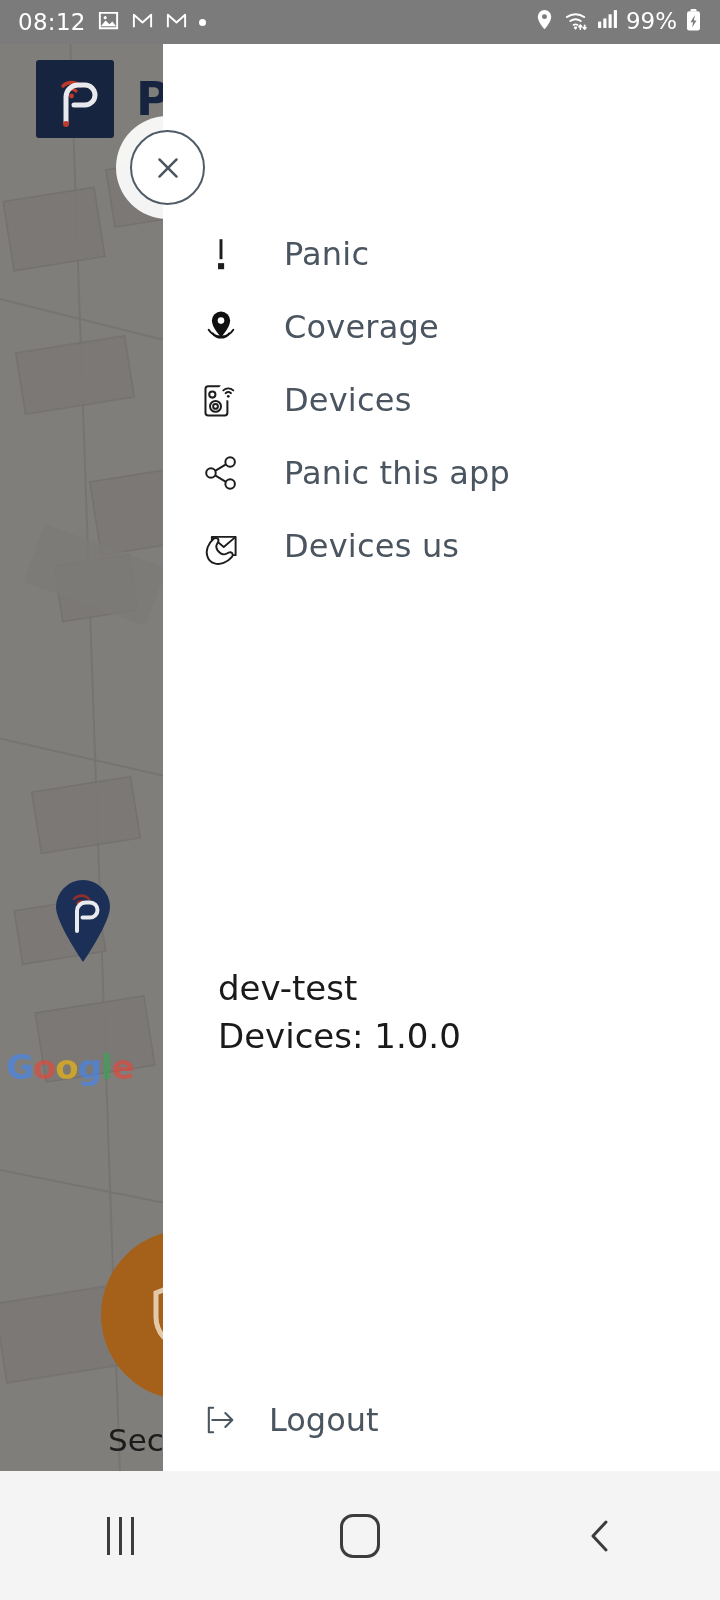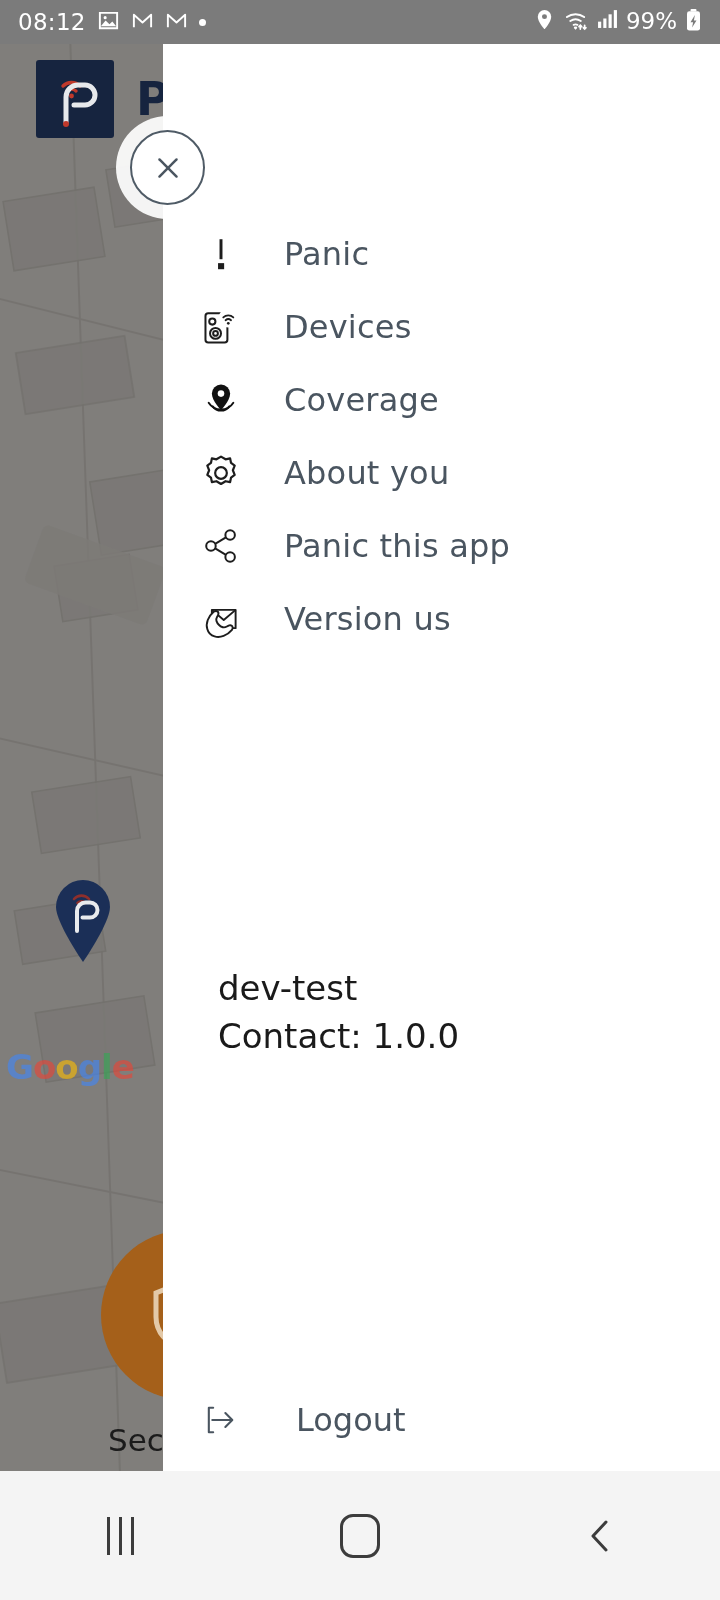--- a/index.html
+++ b/index.html
@@ -75,21 +75,21 @@
     padding-left:35px; gap:40px; cursor:pointer;
   }
   .menu-ic{ width:46px; height:46px; flex:none; display:flex; align-items:center; justify-content:center; }
   .menu-label{ font-size:32px; color:#4a5560; letter-spacing:.2px;text-align:right; }
 
   .version-block{ position:absolute; left:55px; top:920px; }
   .version-line{ font-size:34px; color:#1a1a1a; line-height:1.42; }
 
   .logout-row{
     position:absolute; left:0; bottom:28px; width:100%;
-    display:flex; align-items:center; padding-left:35px; gap:52px; cursor:pointer;margin-top:47px;
+    display:flex; align-items:center; padding-left:35px; gap:25px; cursor:pointer;margin-top:47px;
   }
   .logout-label{ font-size:32px; color:#4a5560; }
 
   
   .close-btn{
     position:absolute; left:130px; top:130px; width:75px; height:75px;
     border-radius:50%; background:#ffffff; border:2px solid #4f5b66;
     z-index:50; display:flex; align-items:center; justify-content:center;
     box-shadow:0 0 0 14px rgba(255,255,255,.92);
     cursor:pointer;
@@ -185,59 +185,50 @@
           <svg viewBox="0 0 46 46" width="40" height="40">
             <line x1="23" y1="6" x2="23" y2="29" stroke="#1d1d1d" stroke-width="3.4"></line>
             <rect x="19.6" y="33.5" width="7" height="7" fill="#1d1d1d"></rect>
           </svg>
         </span>
         <span class="menu-label">Panic</span>
       </div>
 
       <div class="menu-item">
         <span class="menu-ic">
+          <svg viewBox="0 0 46 46" width="42" height="42">
+            <path d="M23 6 A10 10 0 0 0 13 16 c0 8 10 18 10 18 s10 -10 10 -18 A10 10 0 0 0 23 6 Z" fill="#111"></path>
+            <circle cx="23" cy="16" r="3.6" fill="#fff"></circle>
+            <g fill="none" stroke="#111" stroke-width="2.1" stroke-linecap="round">
+              <path d="M14 30 a11 11 0 0 0 18 0"></path>
+              <path d="M9.5 26 a16 16 0 0 0 27 0"></path>
+            </g>
+          </svg>
+        </span>
+        <span class="menu-label">Coverage</span>
+      </div>
+
+      <div class="menu-item">
+        <span class="menu-ic">
           <svg viewBox="0 0 46 46" width="42" height="42" fill="none" stroke="#1d1d1d" stroke-width="2.2">
             <rect x="6" y="8" width="24" height="32" rx="3"></rect>
             <circle cx="13.5" cy="17" r="3.4"></circle>
             <circle cx="17" cy="30" r="6"></circle>
             <circle cx="17" cy="30" r="2.6"></circle>
             <circle cx="31" cy="13" r="9.5" fill="#fff" stroke="#fff" stroke-width="2"></circle>
             <g stroke="#1d1d1d" stroke-width="2" stroke-linecap="round">
               <path d="M25.5 12.5 a8 8 0 0 1 11 0"></path>
               <path d="M28 15.6 a4.6 4.6 0 0 1 6 0"></path>
             </g>
             <circle cx="31" cy="19" r="1.5" fill="#1d1d1d" stroke="none"></circle>
           </svg>
         </span>
         <span class="menu-label">Devices</span>
       </div>
 
-      <div class="menu-item">
-        <span class="menu-ic">
-          <svg viewBox="0 0 46 46" width="42" height="42">
-            <path d="M23 6 A10 10 0 0 0 13 16 c0 8 10 18 10 18 s10 -10 10 -18 A10 10 0 0 0 23 6 Z" fill="#111"></path>
-            <circle cx="23" cy="16" r="3.6" fill="#fff"></circle>
-            <g fill="none" stroke="#111" stroke-width="2.1" stroke-linecap="round">
-              <path d="M14 30 a11 11 0 0 0 18 0"></path>
-              <path d="M9.5 26 a16 16 0 0 0 27 0"></path>
-            </g>
-          </svg>
-        </span>
-        <span class="menu-label">Coverage</span>
-      </div>
-
-      <div class="menu-item">
-        <span class="menu-ic">
-          <svg viewBox="0 0 46 46" width="42" height="42" fill="none" stroke="#1d1d1d" stroke-width="2.4" stroke-linejoin="round">
-            <path d="M23 5 l5 3 l5 -1 l1 5 l4 3 l-2 5 l2 5 l-4 3 l-1 5 l-5 -1 l-5 3 l-5 -3 l-5 1 l-1 -5 l-4 -3 l2 -5 l-2 -5 l4 -3 l1 -5 l5 1 Z"></path>
-            <circle cx="23" cy="23" r="6.4"></circle>
-          </svg>
-        </span>
-        <span class="menu-label">About you</span>
-      </div>
 
       <div class="menu-item">
         <span class="menu-ic">
           <svg viewBox="0 0 46 46" width="42" height="42" fill="none" stroke="#1d1d1d" stroke-width="2.2">
             <circle cx="33" cy="11" r="5.2"></circle>
             <circle cx="12" cy="23" r="5.2"></circle>
             <circle cx="33" cy="35" r="5.2"></circle>
             <line x1="16.6" y1="20.6" x2="28.4" y2="13.6"></line>
             <line x1="16.6" y1="25.6" x2="28.4" y2="32.6"></line>
           </svg>
@@ -246,28 +237,28 @@
       </div>
 
       <div class="menu-item">
         <span class="menu-ic">
           <svg viewBox="0 0 46 46" width="42" height="42" fill="none" stroke="#1d1d1d" stroke-width="2.1" stroke-linejoin="round">
             <rect x="13" y="13" width="26" height="20" fill="#fff"></rect>
             <path d="M13 13 L26 24 L39 13"></path>
             <path d="M8 34 c-2 -6 1 -14 7 -19 c3 -2 6 0 5 3 c-1 3 -3 4 -2 7 c1 3 4 6 7 7 c3 1 4 -1 7 -2 c3 -1 5 2 3 5 c-5 6 -13 9 -19 7 c-4 -1 -7 -4 -8 -8 Z" fill="#fff"></path>
           </svg>
         </span>
-        <span class="menu-label">Version us</span>
+        <span class="menu-label">Devices us</span>
       </div>
 
     </div>
 
     <div class="version-block">
       <div class="version-line">dev-test</div>
-      <div class="version-line">Contact: 1.0.0</div>
+      <div class="version-line">Devices: 1.0.0</div>
     </div>
 
     <div class="logout-row">
       <span class="menu-ic">
         <svg viewBox="0 0 46 46" width="40" height="40" fill="none" stroke="#4a5560" stroke-width="2.4" stroke-linecap="round" stroke-linejoin="round">
           <path d="M14 9 L9 9 L9 37 L14 37"></path>
           <line x1="13" y1="23" x2="35" y2="23"></line>
           <path d="M28 15 L36 23 L28 31"></path>
         </svg>
       </span>

